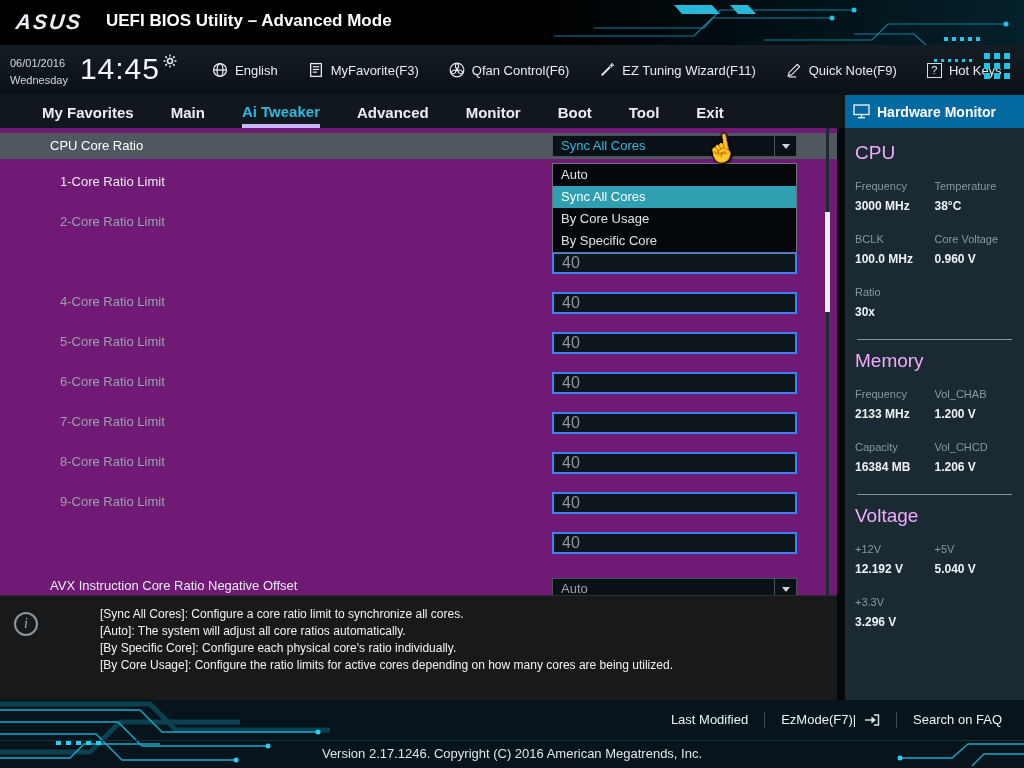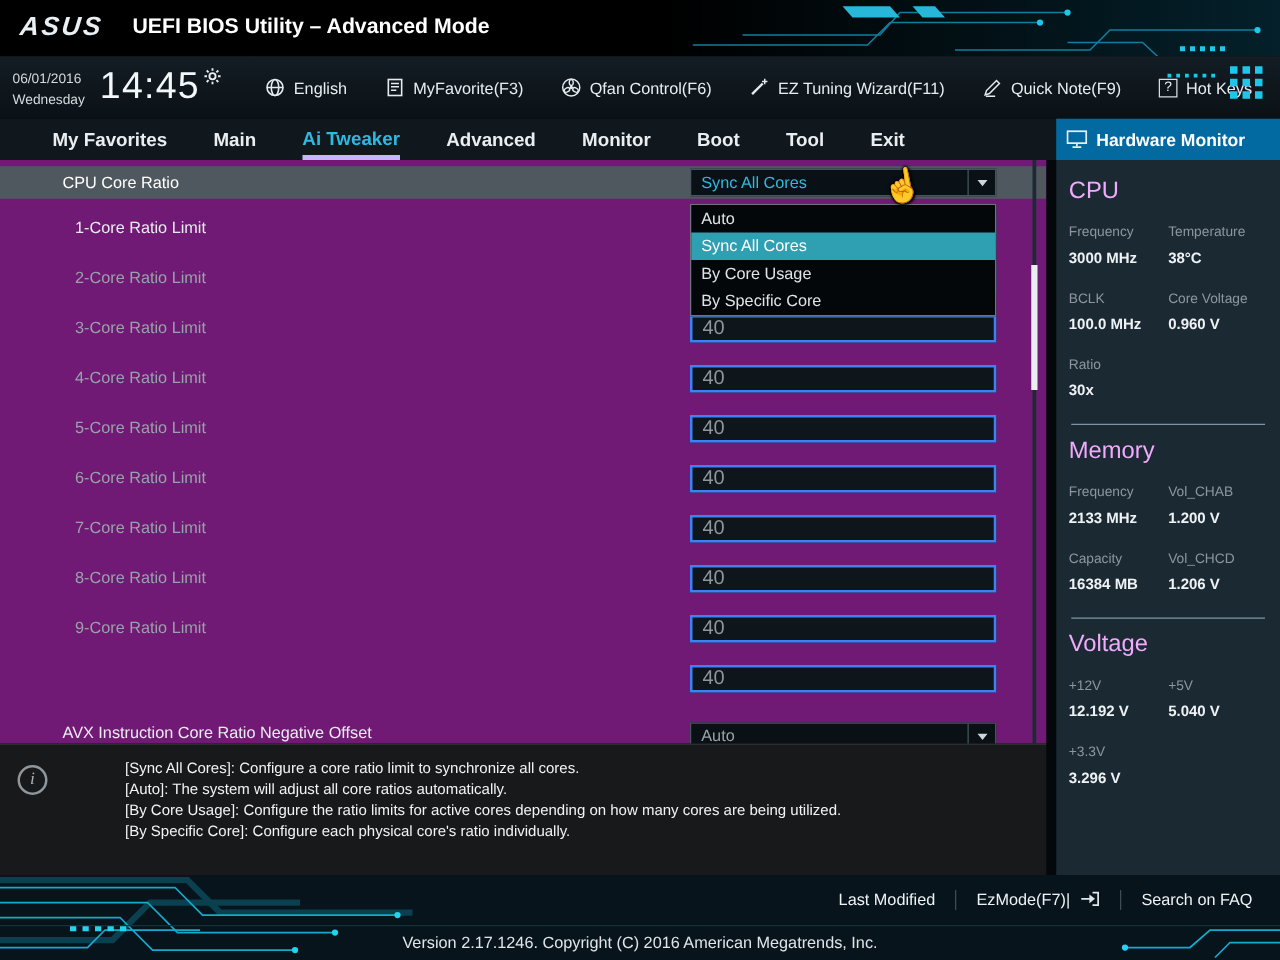--- a/index.html
+++ b/index.html
@@ -90,21 +90,21 @@
   .info-icon { position:absolute; left:14px; top:16px; width:24px; height:24px; border:2px solid #8f979c;
                border-radius:50%; color:#aab1b5; text-align:center; line-height:20px; font-size:14px;
                font-family:"Liberation Serif", serif; font-style:italic; }
   .info-lines { position:absolute; left:100px; top:10px; font-size:12px; color:#f1f3f4; line-height:17px; }
 
   
   .footer { position:absolute; top:700px; left:0; width:1024px; height:68px; background:#07141b; }
   .deco-footer { position:absolute; left:0; top:0; pointer-events:none; }
   .footer-divider { position:absolute; top:40px; left:0; width:1024px; height:1px; background:#16303b; }
   .footer-actions { position:absolute; top:6px; right:6px; display:flex; align-items:center; z-index:2; }
-  .footer-actions .f-item { display:flex; align-items:flex-start; gap:8px; padding:6px 16px; color:#eef2f4;
+  .footer-actions .f-item { display:flex; align-items:flex-end; gap:8px; padding:6px 16px; color:#eef2f4;
                             font-size:13px; cursor:pointer; white-space:nowrap; }
   .footer-actions .sep { width:1px; height:16px; background:#3e4c54; }
   .version { position:absolute; top:46px; left:0; width:1024px; text-align:center; color:#dfe5e8;
              font-size:13px; z-index:2; }
 
   .icon-svg { display:block; }
 </style>
 </head>
 <body>
 
@@ -257,21 +257,20 @@
     <div class="rows">
       <div class="setting-row">
         <div class="row-label">1-Core Ratio Limit</div>
         <input class="num-input" value="40" style="">
       </div>
       <div class="setting-row">
         <div class="row-label">2-Core Ratio Limit</div>
         <input class="num-input" value="40" style="">
       </div>
       <div class="setting-row">
-        <div class="row-label">3-Core Ratio Limit</div>
         <input class="num-input" value="40" style="">
       </div>
       <div class="setting-row">
         <div class="row-label">4-Core Ratio Limit</div>
         <input class="num-input" value="40" style="">
       </div>
       <div class="setting-row">
         <div class="row-label">5-Core Ratio Limit</div>
         <input class="num-input" value="40" style="">
       </div>
@@ -395,22 +394,22 @@
       </div>
 
     </div>
   </div>
 
   <div class="info-panel">
     <div class="info-icon">i</div>
     <div class="info-lines">
       <div>[Sync All Cores]: Configure a core ratio limit to synchronize all cores.</div>
       <div>[Auto]: The system will adjust all core ratios automatically.</div>
+      <div>[By Specific Core]: Configure each physical core's ratio individually.</div>
       <div>[By Core Usage]: Configure the ratio limits for active cores depending on how many cores are being utilized.</div>
-      <div>[By Specific Core]: Configure each physical core's ratio individually.</div>
     </div>
   </div>
 
   <div class="footer">
     <svg class="deco-footer" width="1024" height="68" viewBox="0 0 1024 68">
       <g stroke="#0d5e74" stroke-width="5" fill="none" opacity="0.6">
         <polyline points="0,4 150,4 176,30 330,30"></polyline>
         <polyline points="0,52 90,52 120,22 240,22"></polyline>
       </g>
       <g stroke="#17a9cc" stroke-width="1.4" fill="none">

